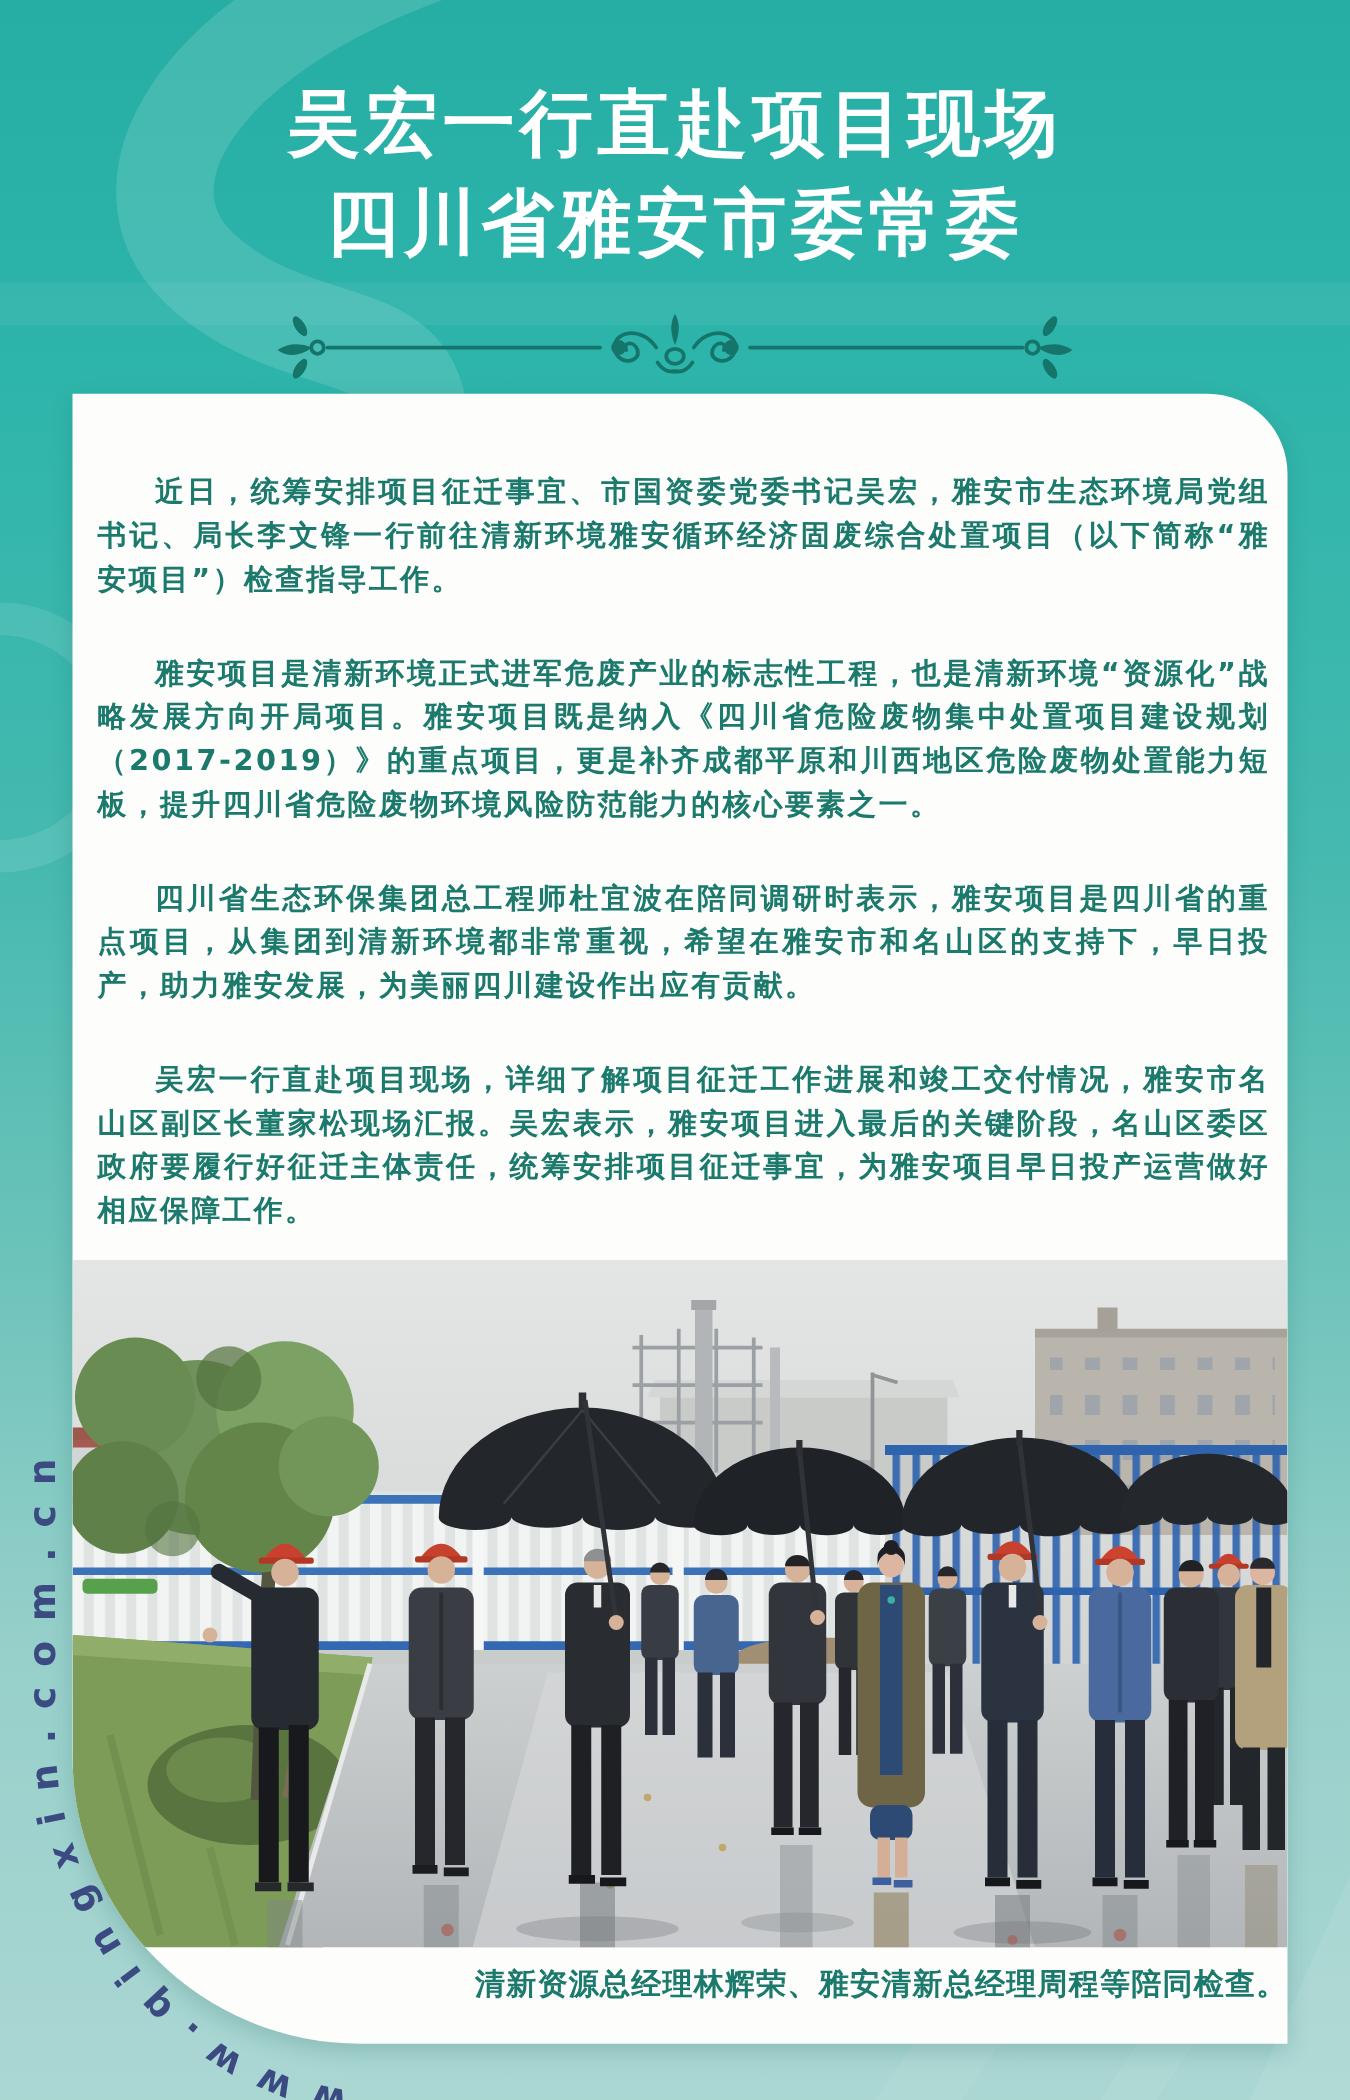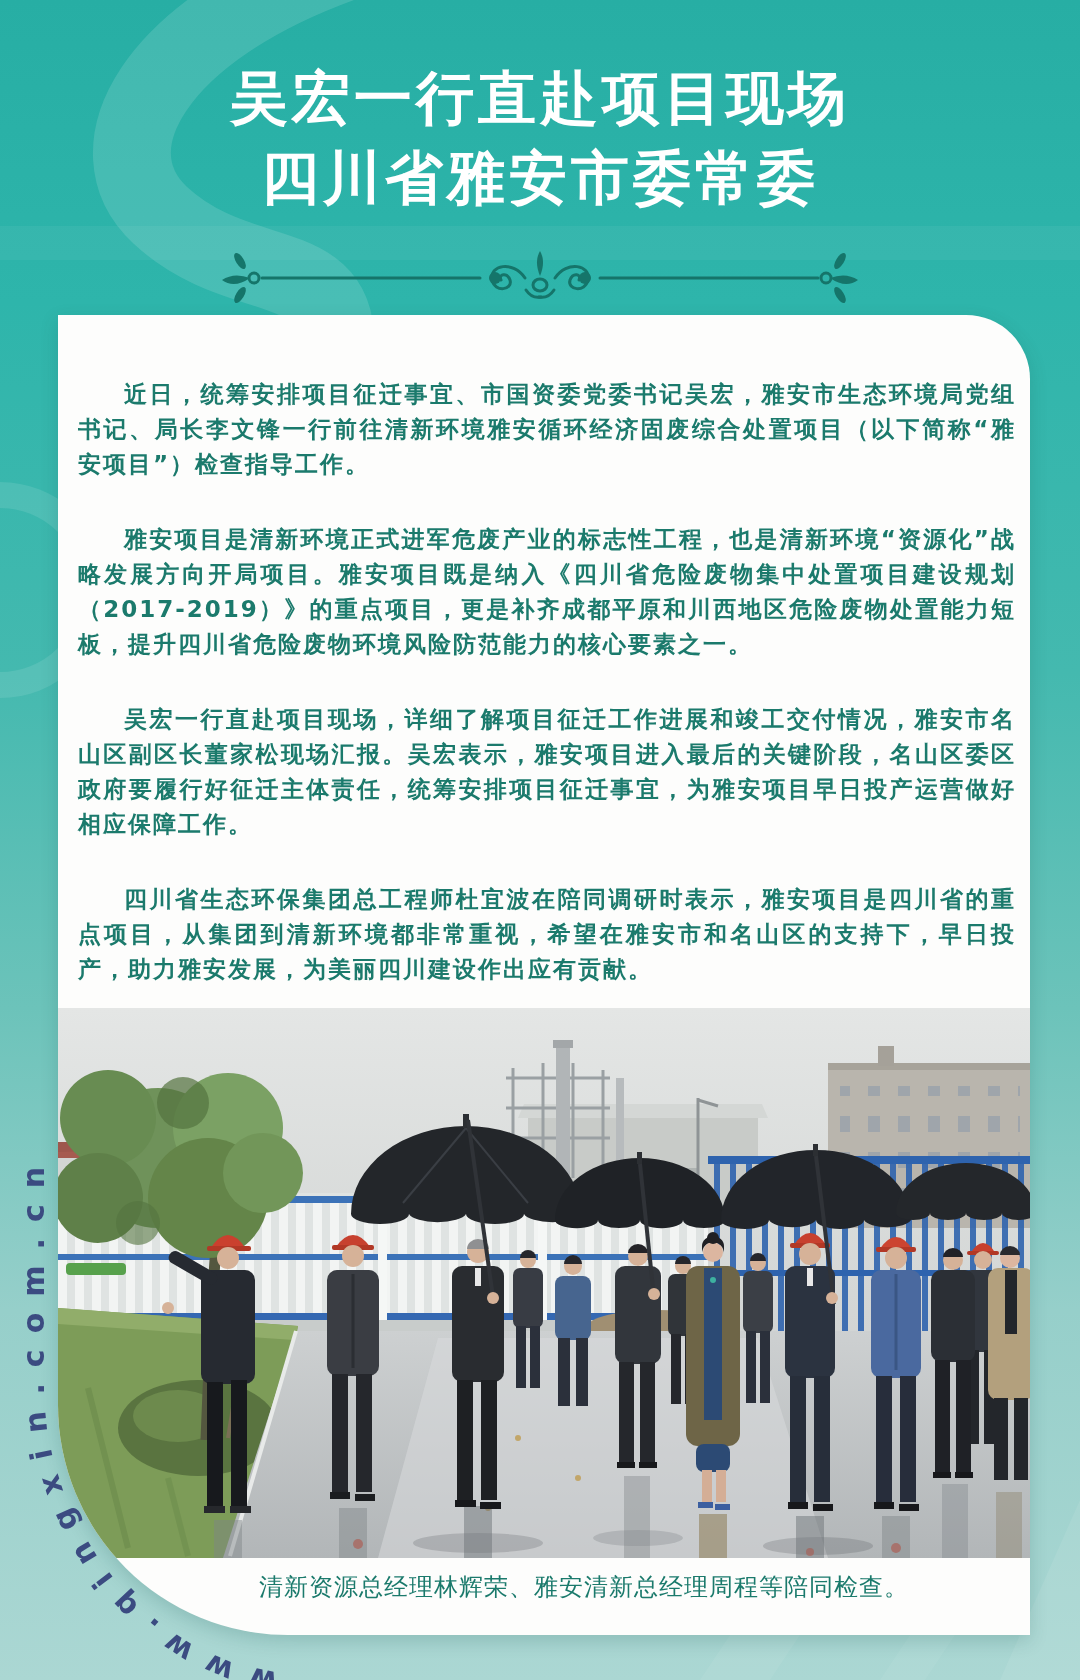--- a/index.html
+++ b/index.html
@@ -21,22 +21,22 @@
   }
   .paras{
     padding:62px 14px 0 20px;color:#1b7a6c;font-size:23px;line-height:35px;
     font-weight:700;letter-spacing:2px;text-align:justify;
   }
   .paras p{margin:0 0 40px 0;text-indent:2em;}
   .photo{position:absolute;left:0;top:693px;width:972px;height:550px;}
   .photo svg{display:block;width:972px;height:550px;}
   .caption{
     position:absolute;left:0;top:1256px;width:972px;box-sizing:border-box;
-    padding-left:80px;text-align:center;color:#1b7a6c;
-    font-size:24px;font-weight:400;letter-spacing:1px;
+    padding-left:80px;text-align:right;color:#1b7a6c;
+    font-size:24px;font-weight:700;letter-spacing:1px;
   }
   .urltext{position:absolute;left:0;top:980px;width:380px;height:700px;pointer-events:none;}
   .urltext text{fill:#3b4b81;font-size:30px;font-weight:700;letter-spacing:16px;}
 </style>
 </head>
 <body>
 
 <div class="page">
 
   <svg class="bg-decor" viewBox="0 0 1080 1680" aria-hidden="true">
@@ -75,22 +75,22 @@
       <ellipse cx="650" cy="17" rx="4" ry="9" transform="rotate(32 650 17)"></ellipse>
       <ellipse cx="650" cy="51" rx="4" ry="9" transform="rotate(-32 650 51)"></ellipse>
       <path d="M640,34 q16,-6 28,2 q-12,9 -28,-2 Z"></path>
     </g>
   </svg>
 
   <main class="card">
     <div class="paras">
       <p>近日，统筹安排项目征迁事宜、市国资委党委书记吴宏，雅安市生态环境局党组书记、局长李文锋一行前往清新环境雅安循环经济固废综合处置项目（以下简称“雅安项目”）检查指导工作。</p>
       <p>雅安项目是清新环境正式进军危废产业的标志性工程，也是清新环境“资源化”战略发展方向开局项目。雅安项目既是纳入《四川省危险废物集中处置项目建设规划（2017-2019）》的重点项目，更是补齐成都平原和川西地区危险废物处置能力短板，提升四川省危险废物环境风险防范能力的核心要素之一。</p>
+      <p>四川省生态环保集团总工程师杜宜波在陪同调研时表示，雅安项目是四川省的重点项目，从集团到清新环境都非常重视，希望在雅安市和名山区的支持下，早日投产，助力雅安发展，为美丽四川建设作出应有贡献。</p>
       <p>吴宏一行直赴项目现场，详细了解项目征迁工作进展和竣工交付情况，雅安市名山区副区长董家松现场汇报。吴宏表示，雅安项目进入最后的关键阶段，名山区委区政府要履行好征迁主体责任，统筹安排项目征迁事宜，为雅安项目早日投产运营做好相应保障工作。</p>
-      <p>四川省生态环保集团总工程师杜宜波在陪同调研时表示，雅安项目是四川省的重点项目，从集团到清新环境都非常重视，希望在雅安市和名山区的支持下，早日投产，助力雅安发展，为美丽四川建设作出应有贡献。</p>
     </div>
 
     <figure class="photo" style="margin:0">
       <svg viewBox="0 0 972 550" aria-hidden="true">
         <defs>
           <linearGradient id="skyg" x1="0" y1="0" x2="0" y2="1">
             <stop offset="0" stop-color="#e4e6e5"></stop>
               <stop offset="1" stop-color="#d0d3d2"></stop>
           </linearGradient>
           <linearGradient id="pavg" x1="0" y1="0" x2="0" y2="1">

